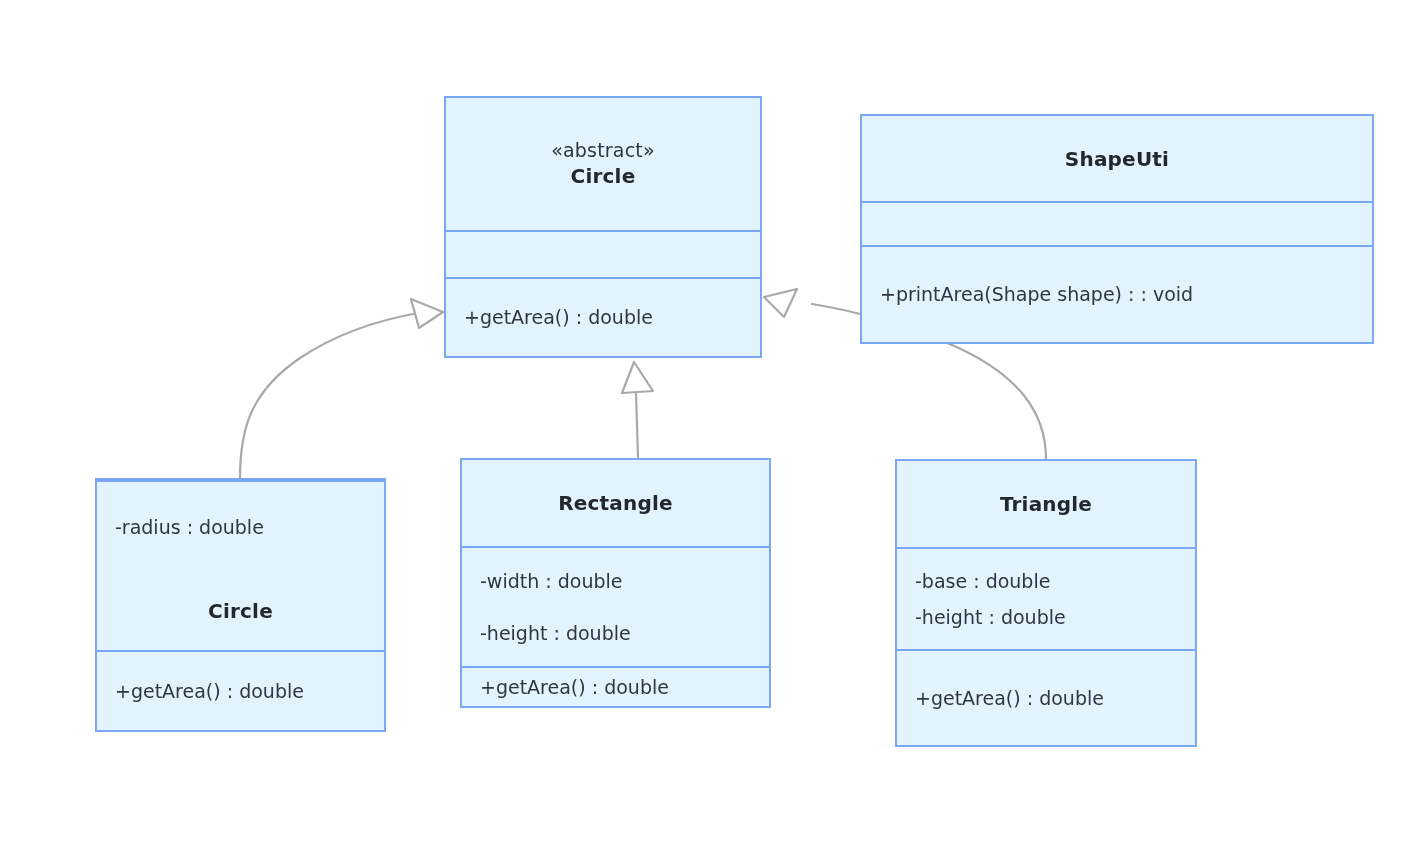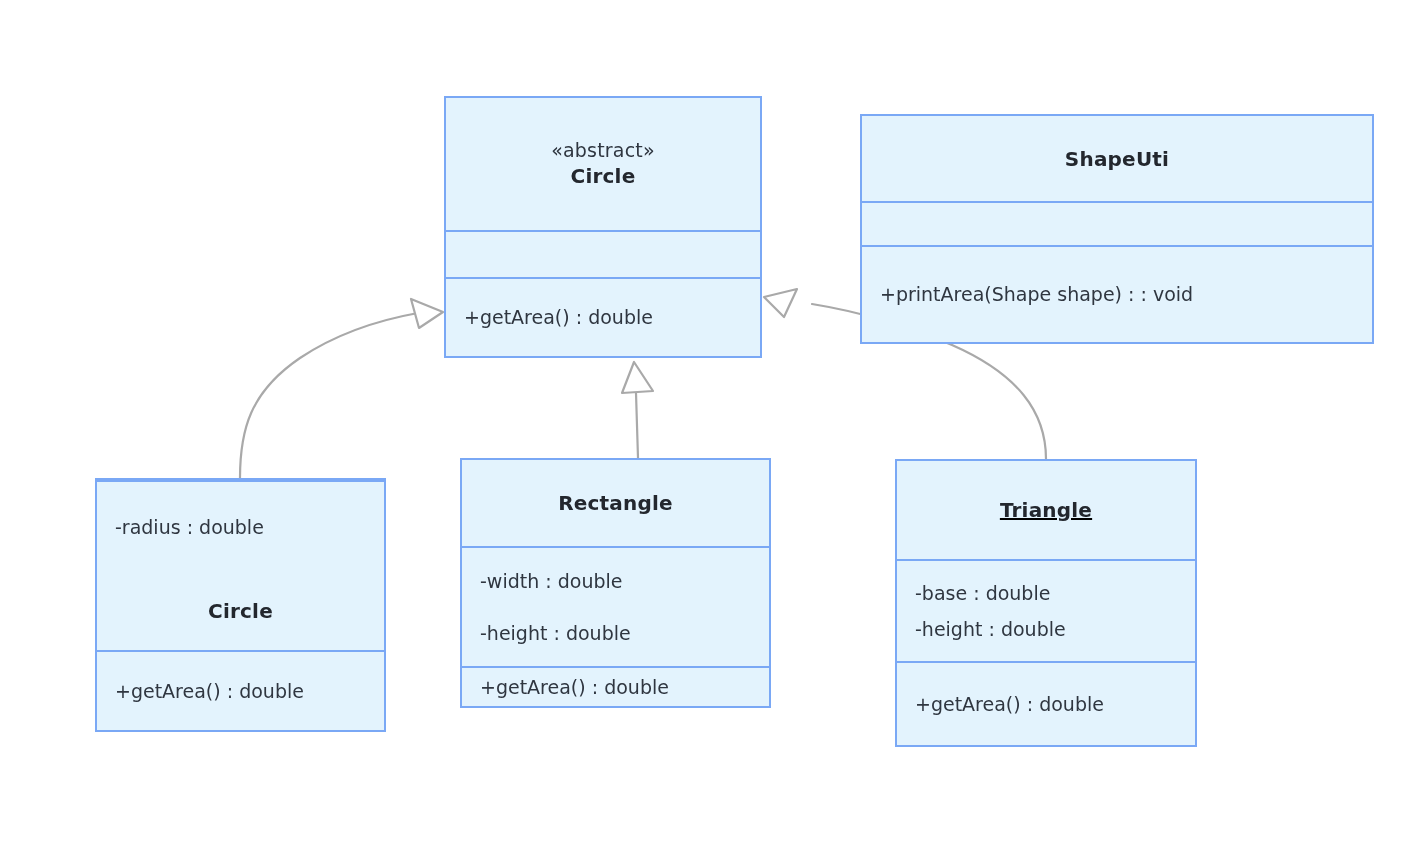--- a/index.html
+++ b/index.html
@@ -144,21 +144,21 @@
     <div class="compartment members divided" style="height:120px;gap:16px;">
       <div class="member">-width : double</div>
       <div class="member">-height : double</div>
     </div>
     <div class="compartment members divided" style="flex:1 1 auto;">
       <div class="member">+getArea() : double</div>
     </div>
   </div>
 
   <div class="uml-class" style="left:895px; top:459px; width:302px; height:288px;">
-    <div class="compartment head" style="height:98px;text-decoration:underline;">
+    <div class="compartment head" style="height:86px;">
       <div class="cls-name">Triangle</div>
     </div>
     <div class="compartment members divided" style="height:102px;">
       <div class="member">-base : double</div>
       <div class="member">-height : double</div>
     </div>
     <div class="compartment members divided" style="flex:1 1 auto;">
       <div class="member">+getArea() : double</div>
     </div>
   </div>

